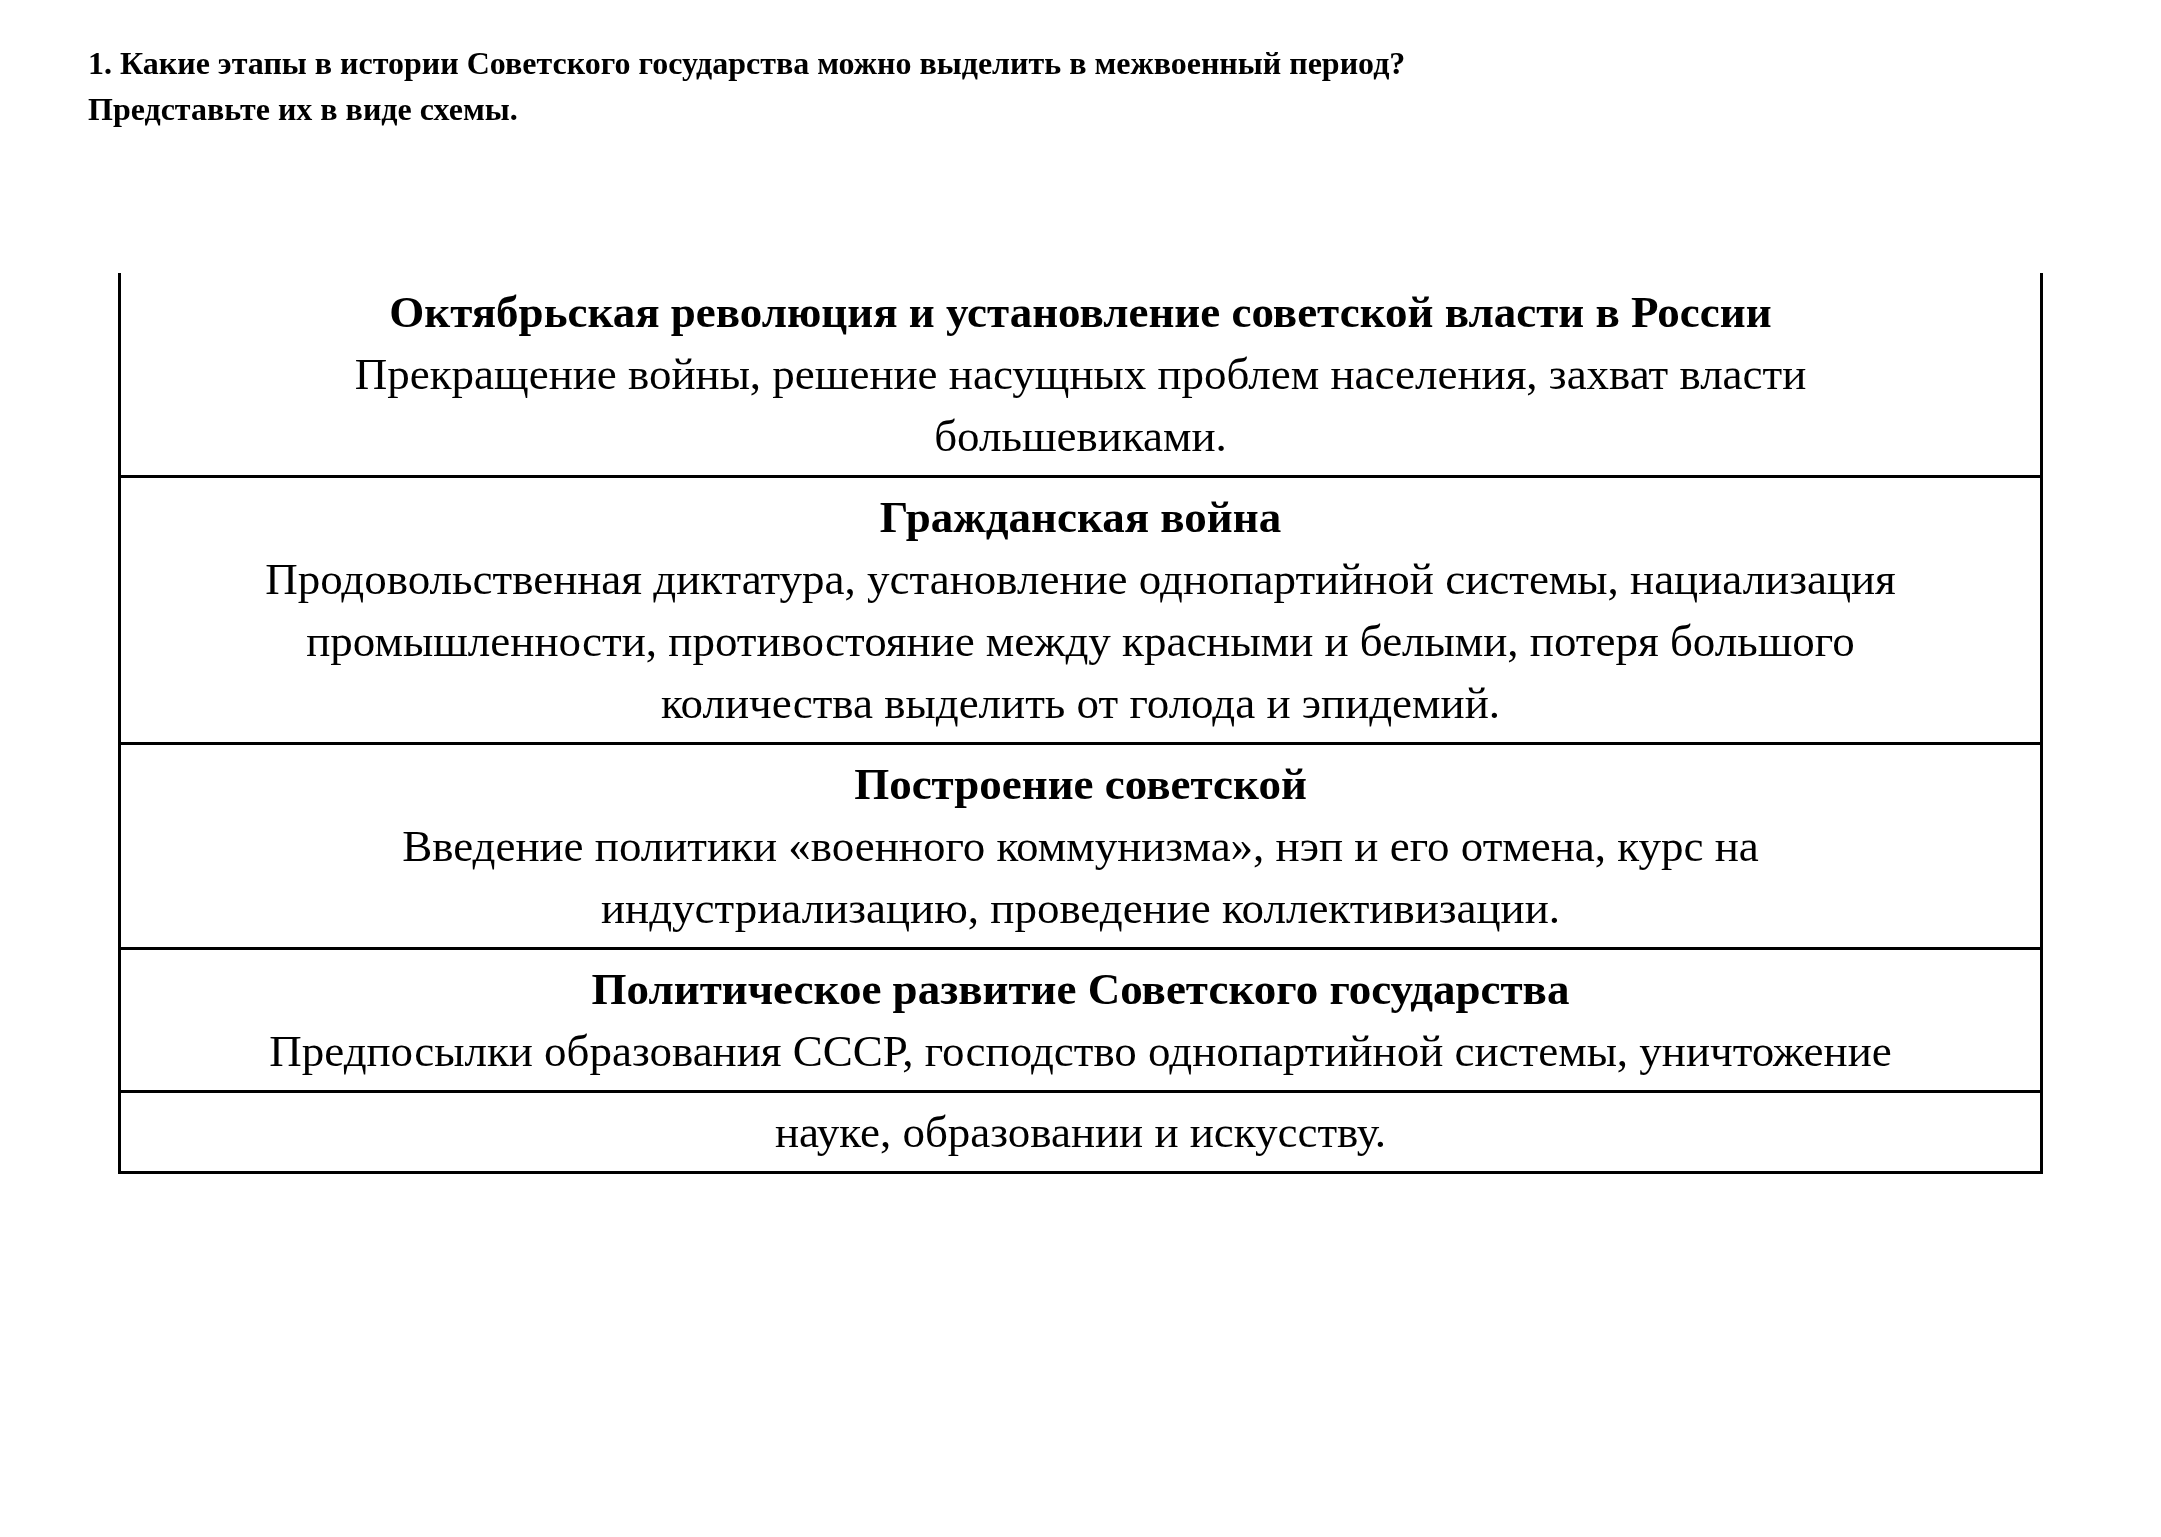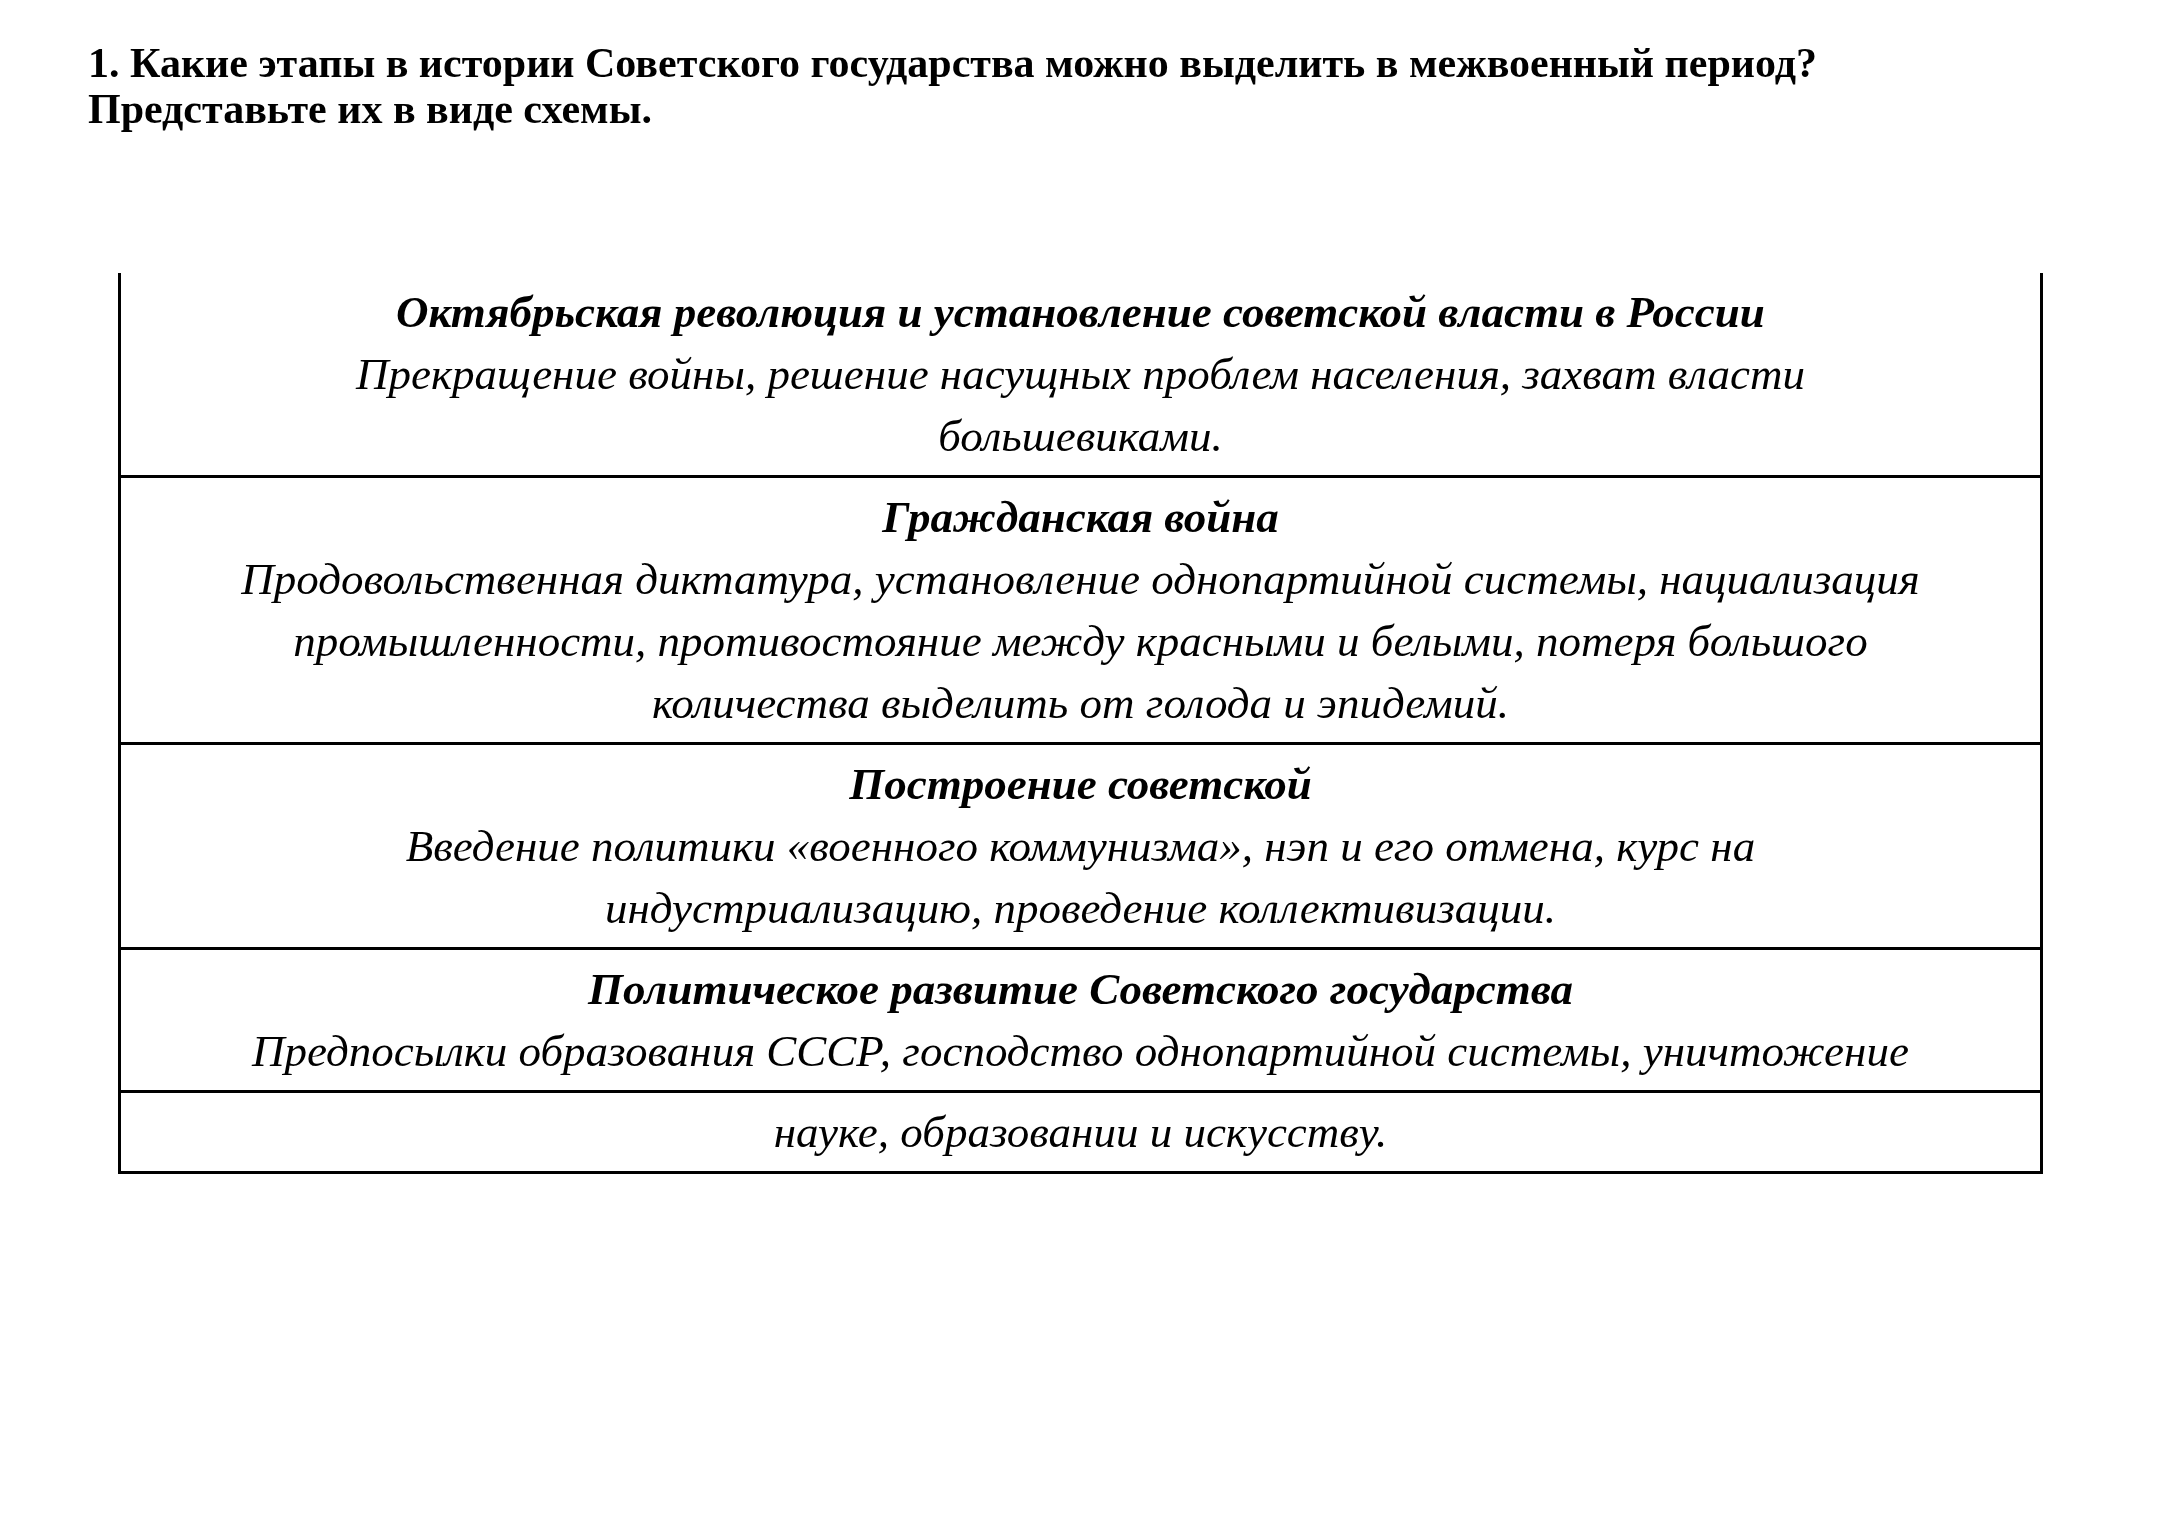--- a/index.html
+++ b/index.html
@@ -11,42 +11,41 @@
     background: #ffffff;
     color: #000000;
     font-family: "Liberation Serif", "DejaVu Serif", serif;
     overflow: hidden;
   }
   .question {
     position: absolute;
     left: 88px;
     top: 40px;
     width: 1980px;
-    font-size: 42px;
+    font-size: 32px;
     line-height: 46px;
     font-weight: bold;
     text-align: left;
   }
   .schema-table {
     position: absolute;
     left: 118px;
     top: 273px;
     width: 1925px;
     border-left: 3px solid #000000;
     border-right: 3px solid #000000;
     border-bottom: 3px solid #000000;
     
   }
   .stage-row {
     padding: 8px 30px;
     text-align: center;
     font-size: 45px;
     line-height: 62px;
     border-bottom: 3px solid #000000;
-    font-style: italic;
   }
   .stage-row:last-child { border-bottom: none; }
   .stage-title { font-weight: bold; }
   .stage-line { font-weight: normal; }
 </style>
 </head>
 <body>
 
 <div class="page">
 

